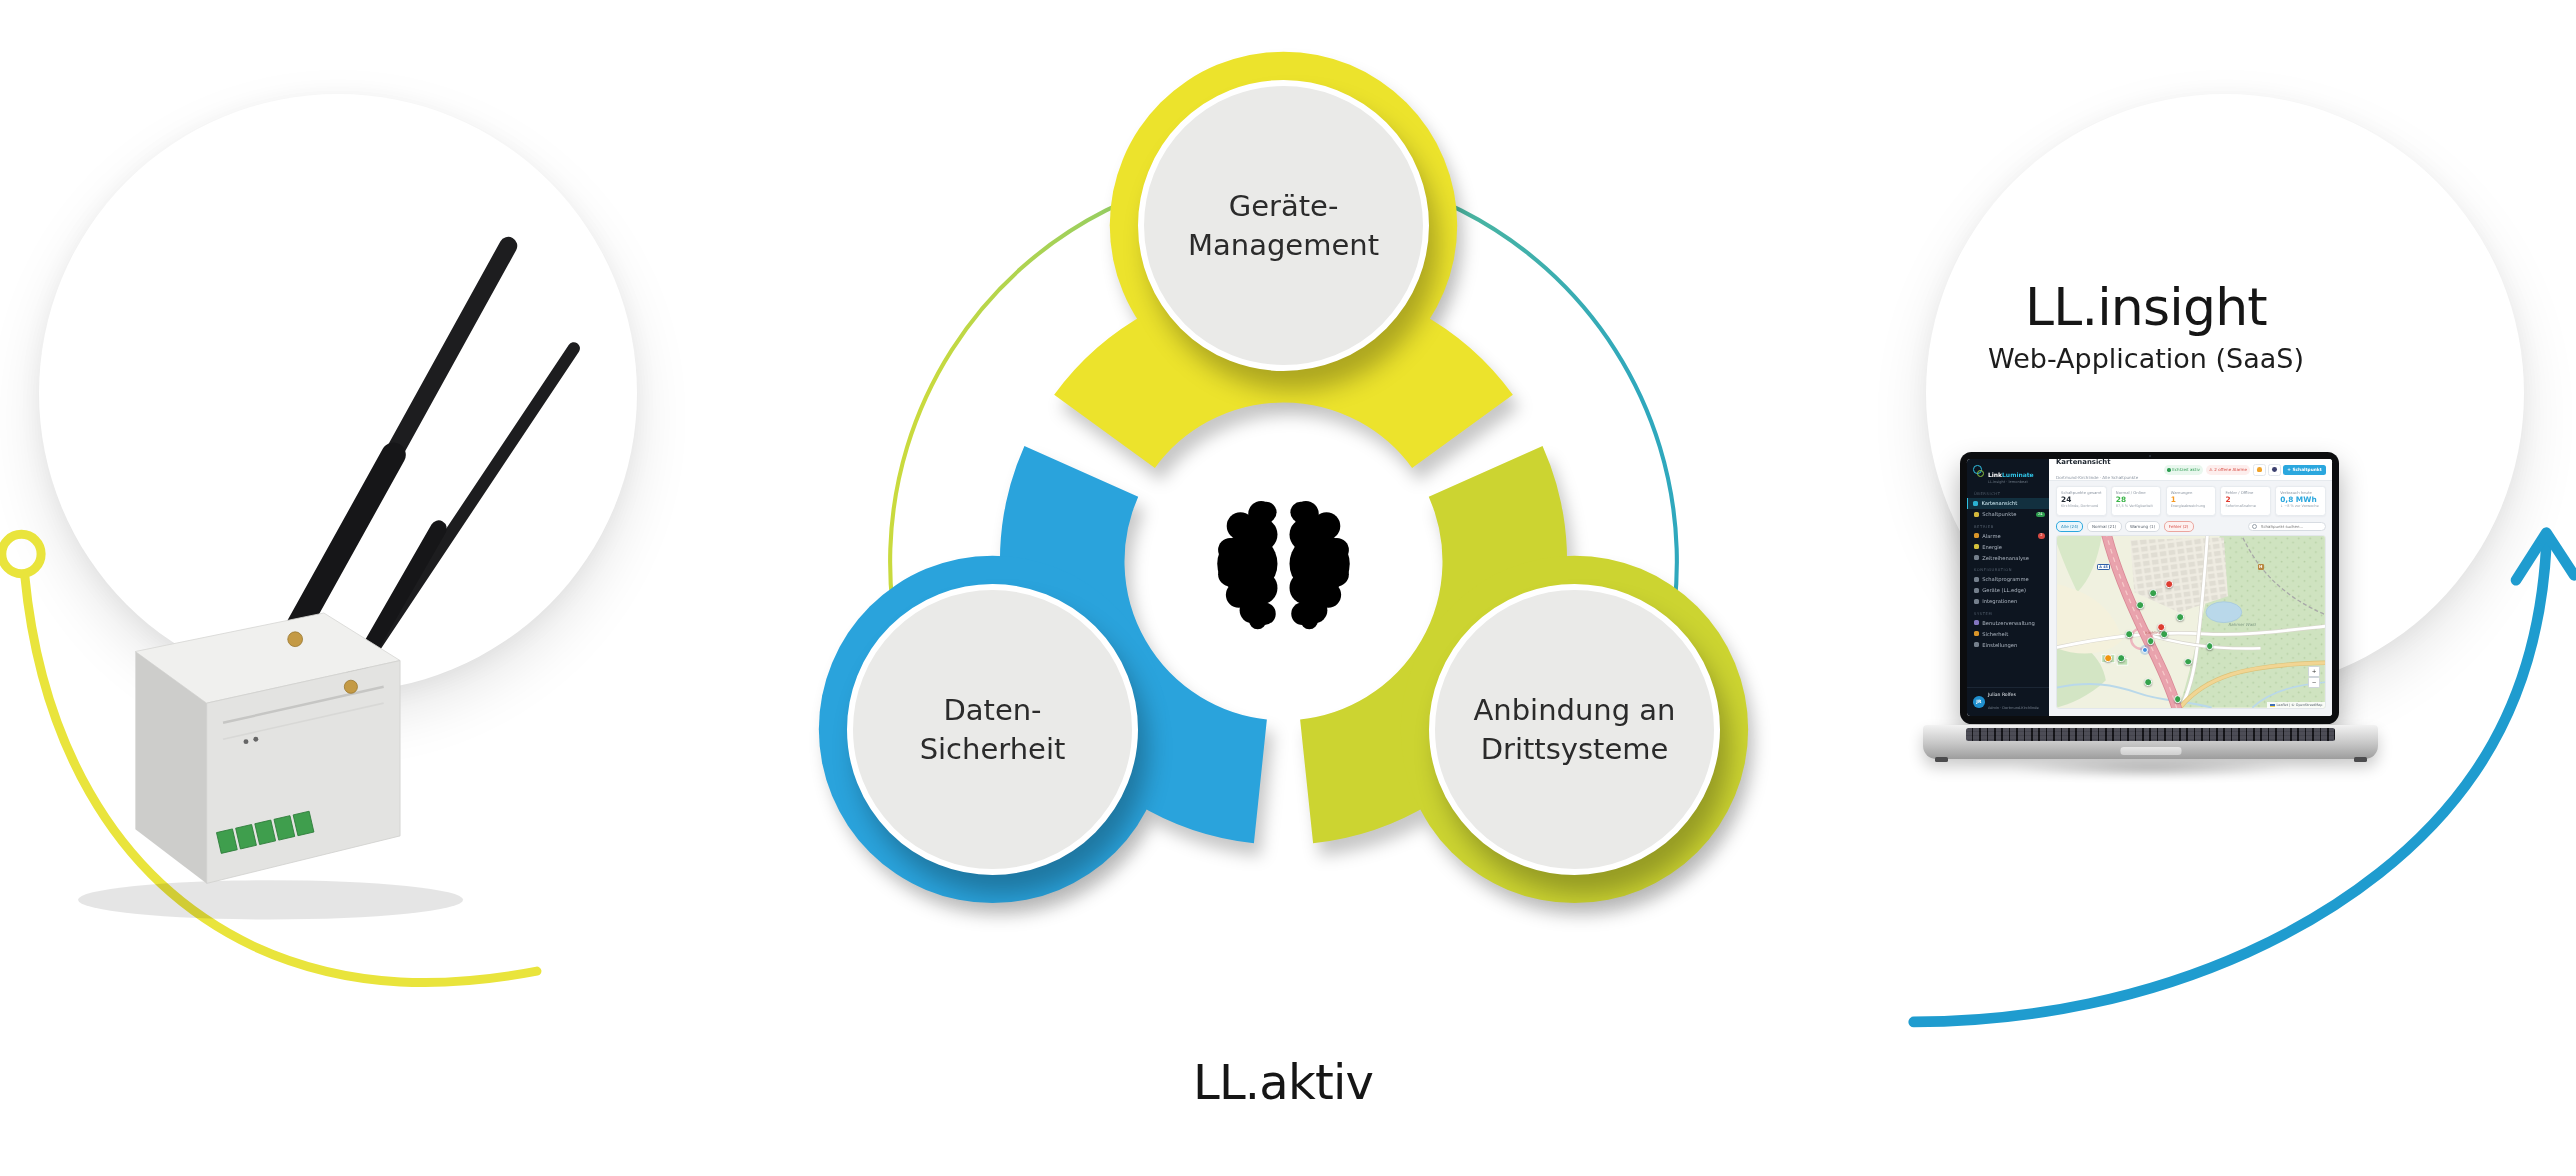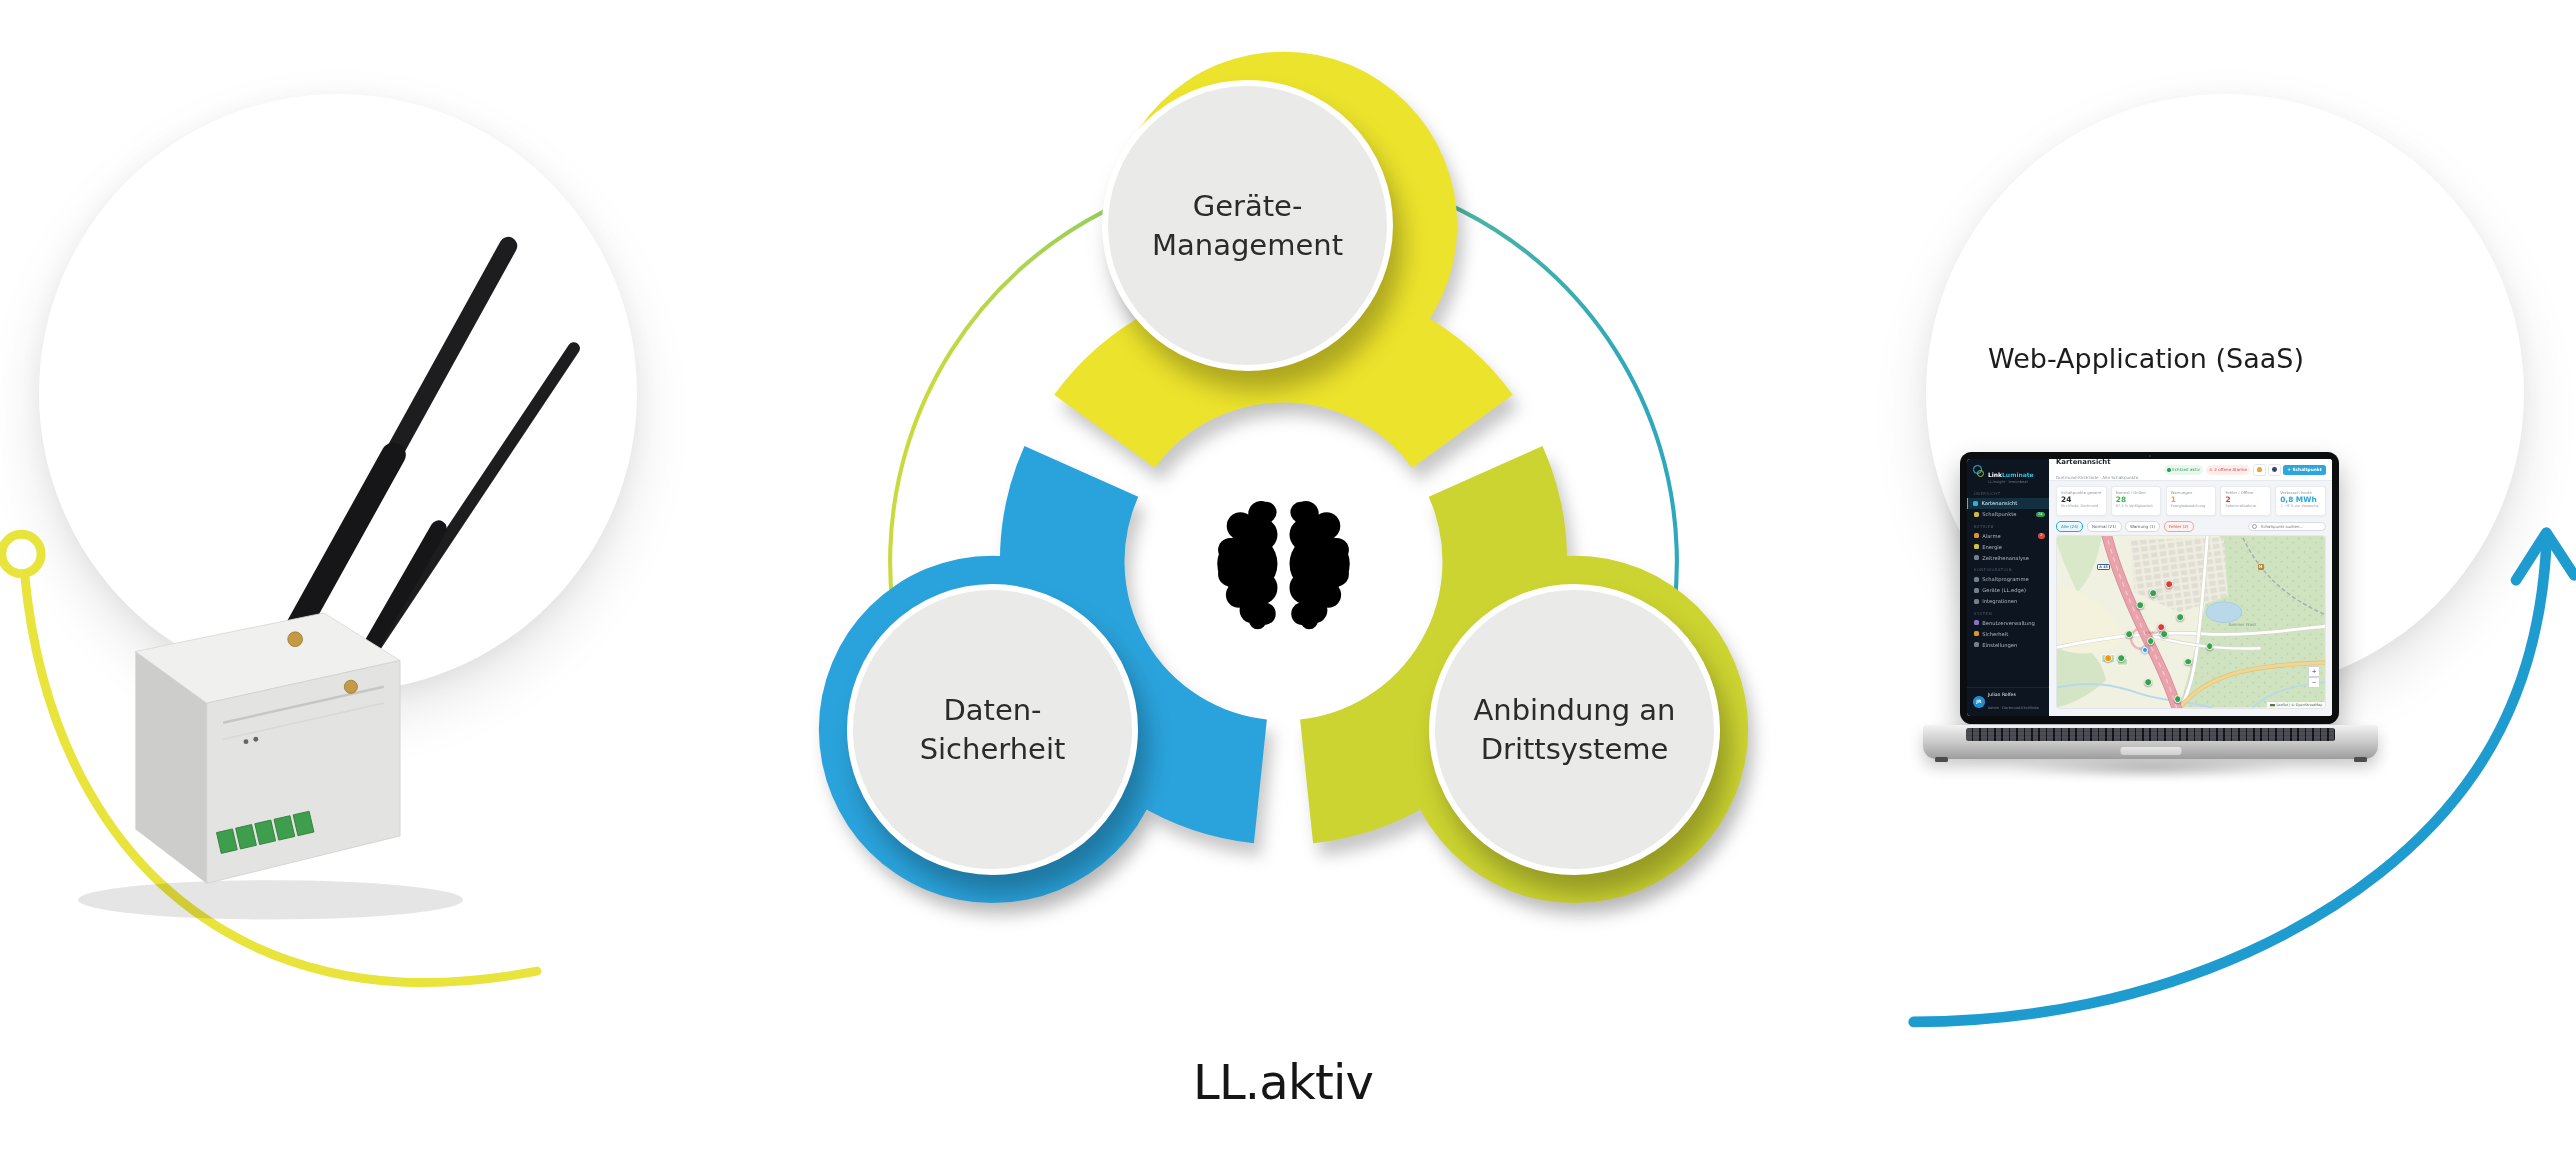--- a/index.html
+++ b/index.html
@@ -18,21 +18,21 @@
   #edge-title{left:205px;width:426px;top:277px;}
   #edge-sub{left:205px;width:426px;top:343px;}
   #insight-title{left:1933px;width:426px;top:277px;}
   #insight-sub{left:1933px;width:426px;top:343px;}
   #core-title{left:1070px;width:426px;top:1054px;font-size:48px;}
   #core-sub{left:1070px;width:426px;top:1115px;font-size:25.4px;}
   
   .node{position:absolute;width:279px;height:279px;border-radius:50%;background:#eaeae8;border:6.6px solid #fff;
         box-shadow:9.8px 19.7px 24.6px rgba(0,0,0,.27);display:flex;flex-direction:column;align-items:center;
         justify-content:center;font-size:29px;line-height:39px;color:#2b2b2b;text-align:center;z-index:3;}
-  #node-top{left:1102px;top:80px;}
+  #node-top{left:1138px;top:80px;}
   #node-left{left:847px;top:584px;}
   #node-right{left:1429px;top:584px;}
   
   .bezel{position:absolute;left:1960px;top:452px;width:379px;height:272px;background:#0c0d0f;border-radius:11.5px;
          box-shadow:0 14.8px 28px rgba(0,0,0,.30);z-index:3;}
   .cam{position:absolute;left:50%;top:2.5px;width:2.5px;height:2.5px;margin-left:-0.8px;background:#2c3340;border-radius:50%;}
   .appwin{position:absolute;left:7.4px;top:7.4px;width:365px;height:257px;background:#fff;border-radius:3.3px;overflow:hidden;
           font-family:"DejaVu Sans",sans-serif;}
   .lap-base{position:absolute;left:1923px;top:725px;width:455px;height:34px;z-index:3;
             background:linear-gradient(#f2f2f2,#c6c6c6 55%,#9d9d9d);border-radius:4.1px 4.1px 13px 13px;
@@ -212,20 +212,21 @@
   </div>
   <div class="node" id="node-left">
     <span>Daten-</span>
     <span>Sicherheit</span>
   </div>
   <div class="node" id="node-right">
     <span>Anbindung an</span>
     <span>Drittsysteme</span>
   </div>
 
+  <div class="ptitle" id="insight-title">LL.insight</div>
   <div class="psub" id="insight-sub">Web-Application (SaaS)</div>
   <div class="ptitle" id="core-title">LL.aktiv</div>
 
   <div class="lap-shadow"></div>
   <div class="bezel">
     <div class="cam"></div>
     <div class="appwin">
 
       <div class="sidebar">
         <div class="logo-row">

